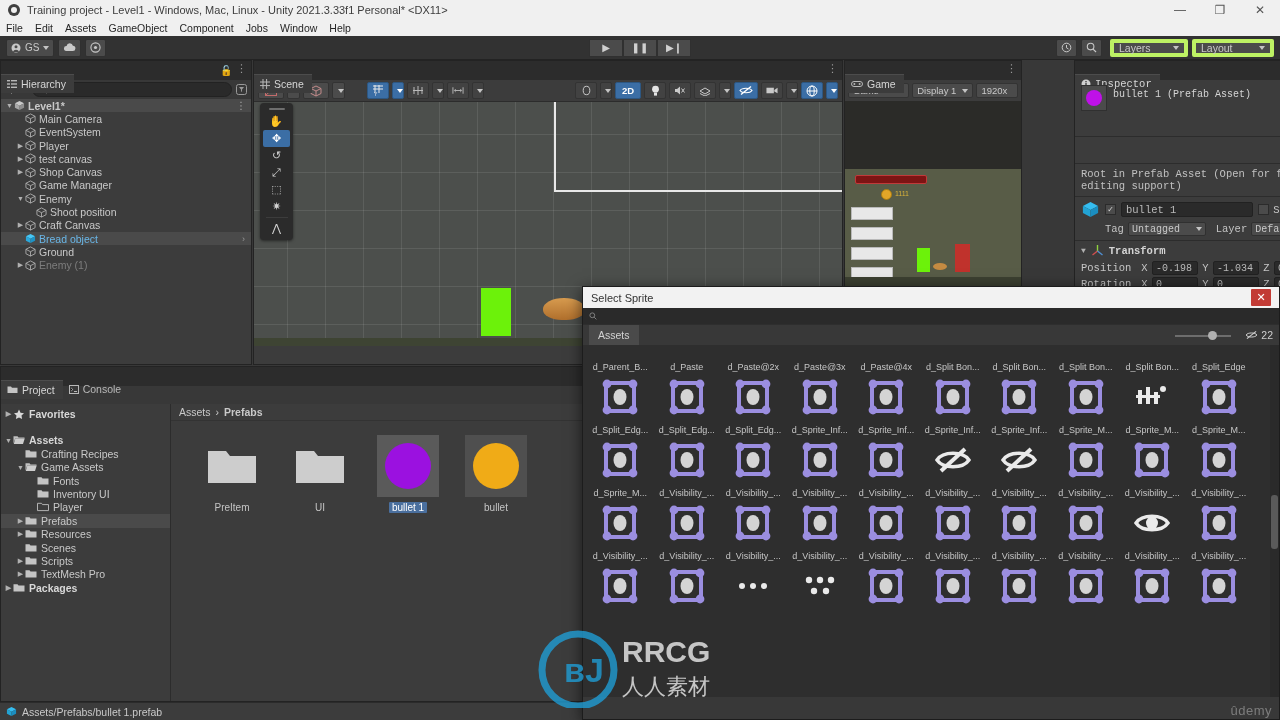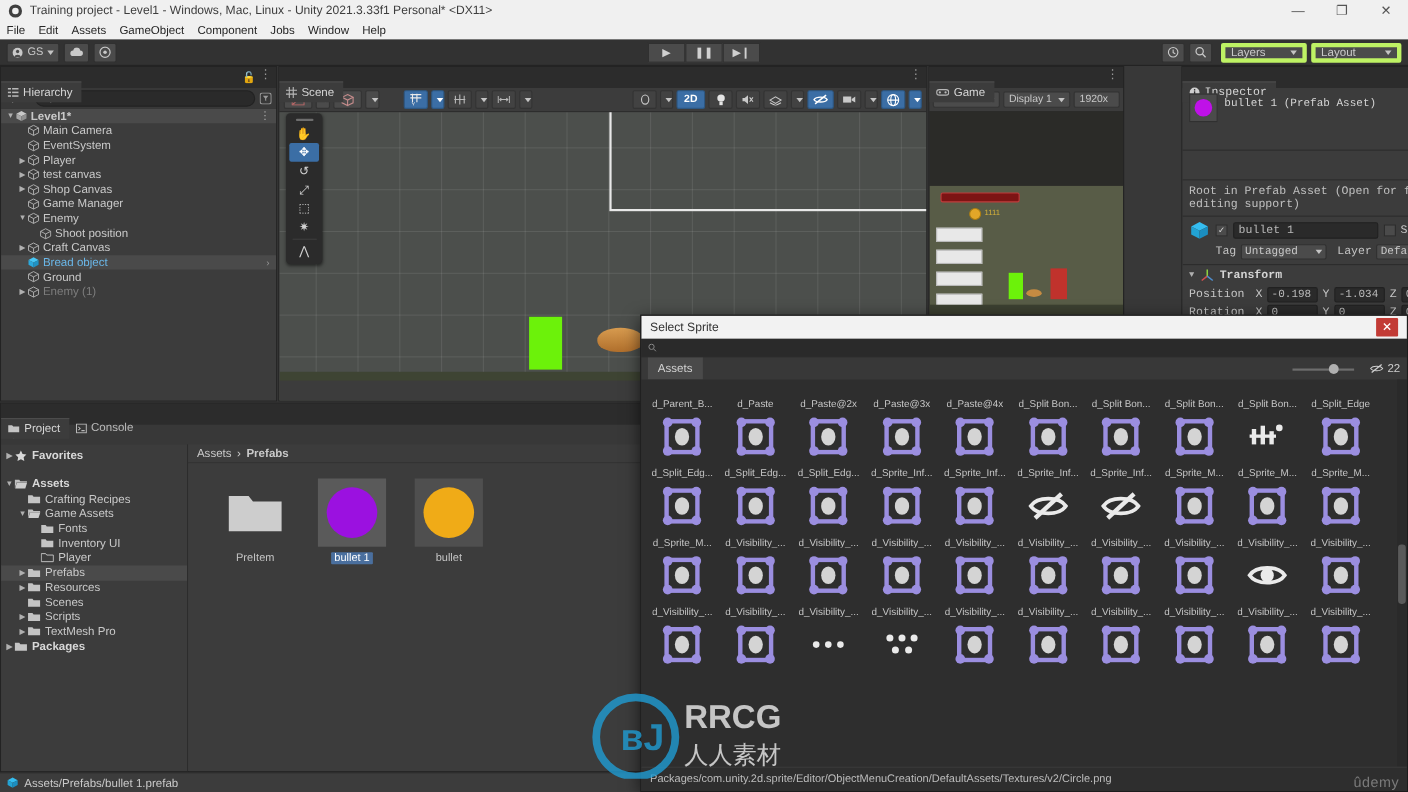--- a/index.html
+++ b/index.html
@@ -889,20 +889,28 @@
         <div id="assetGrid">
             <div class="assetItem">
               <div class="assetTile">
                 <svg width="52" height="42" viewBox="0 0 52 42">
                   <path d="M2 6h18l4 5h26v27H2Z" fill="#cdcdcd"></path>
                 </svg>
               </div>
               <div class="assetName">PreItem</div>
             </div>
             <div class="assetItem">
+              <div class="assetTile">
+                <svg width="52" height="42" viewBox="0 0 52 42">
+                  <path d="M2 6h18l4 5h26v27H2Z" fill="#cdcdcd"></path>
+                </svg>
+              </div>
+              <div class="assetName">UI</div>
+            </div>
+            <div class="assetItem">
               <div class="assetTile selbg">
                 <div class="circleSprite" style="background: rgb(155, 17, 224);"></div>
               </div>
               <div class="assetName selname">bullet 1</div>
             </div>
             <div class="assetItem">
               <div class="assetTile plainbg">
                 <div class="circleSprite" style="background: rgb(240, 171, 23);"></div>
               </div>
               <div class="assetName">bullet</div>
@@ -1572,23 +1580,20 @@
                   <ellipse cx="20" cy="20" rx="6.5" ry="8" fill="#d4d4d4"></ellipse>
                 </svg></div>
             </div>
             <div class="spriteLabel"></div>
           </div>
         </div>
       </div>
     <div id="smScrollTrack">
       <div id="smScrollThumb"></div>
     </div>
-    <div id="smFooter">
-      <span>Packages/com.unity.2d.sprite/Editor/ObjectMenuCreation/DefaultAssets/Textures/v2/Circle.png</span>
-    </div>
   </div>
 
   <svg id="wmRRCG" viewBox="0 0 220 78">
     <circle cx="44" cy="40" r="36" fill="none" stroke="#1f9fd8" stroke-width="7"></circle>
     <text x="30" y="52" font-family="Liberation Sans" font-size="34" fill="#1f9fd8" font-weight="bold">вЈ</text>
     <text x="88" y="32" font-family="Liberation Sans" font-size="30" font-weight="bold" fill="#f0f0f0">RRCG</text>
     <text x="88" y="64" font-family="Liberation Sans" font-size="22" fill="#f0f0f0">人人素材</text>
   </svg>
   <div id="wmUdemy">ûdemy</div>
 

